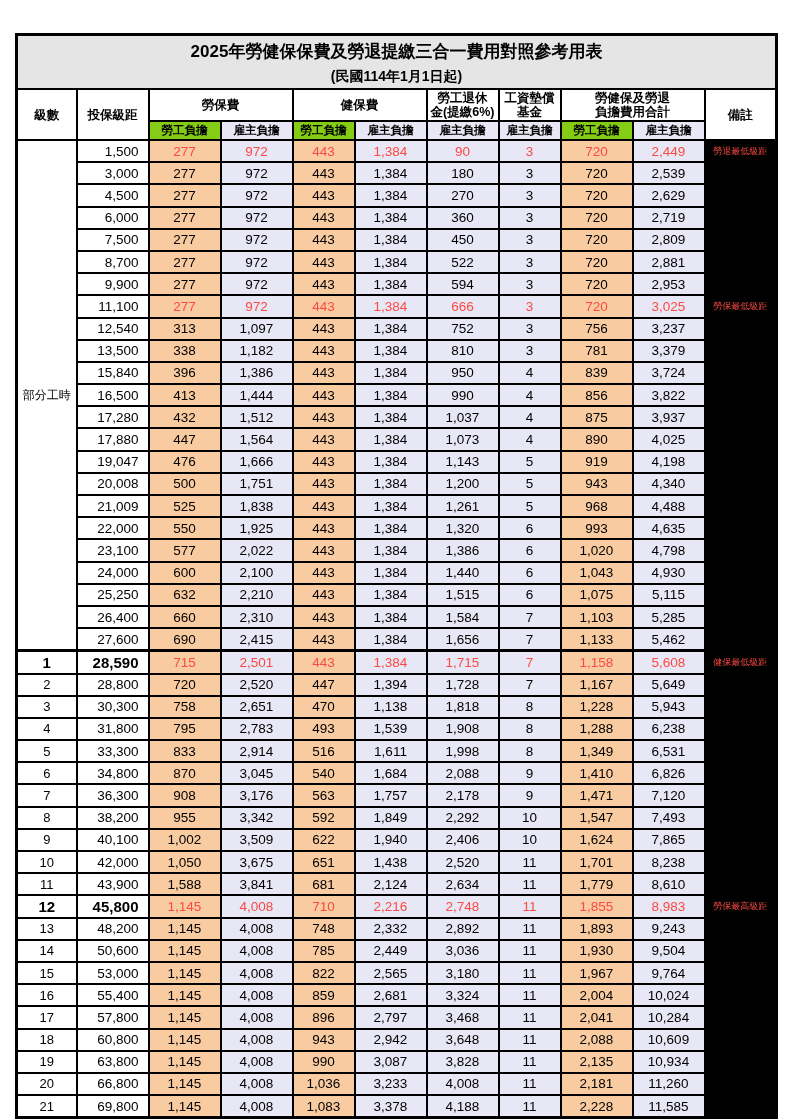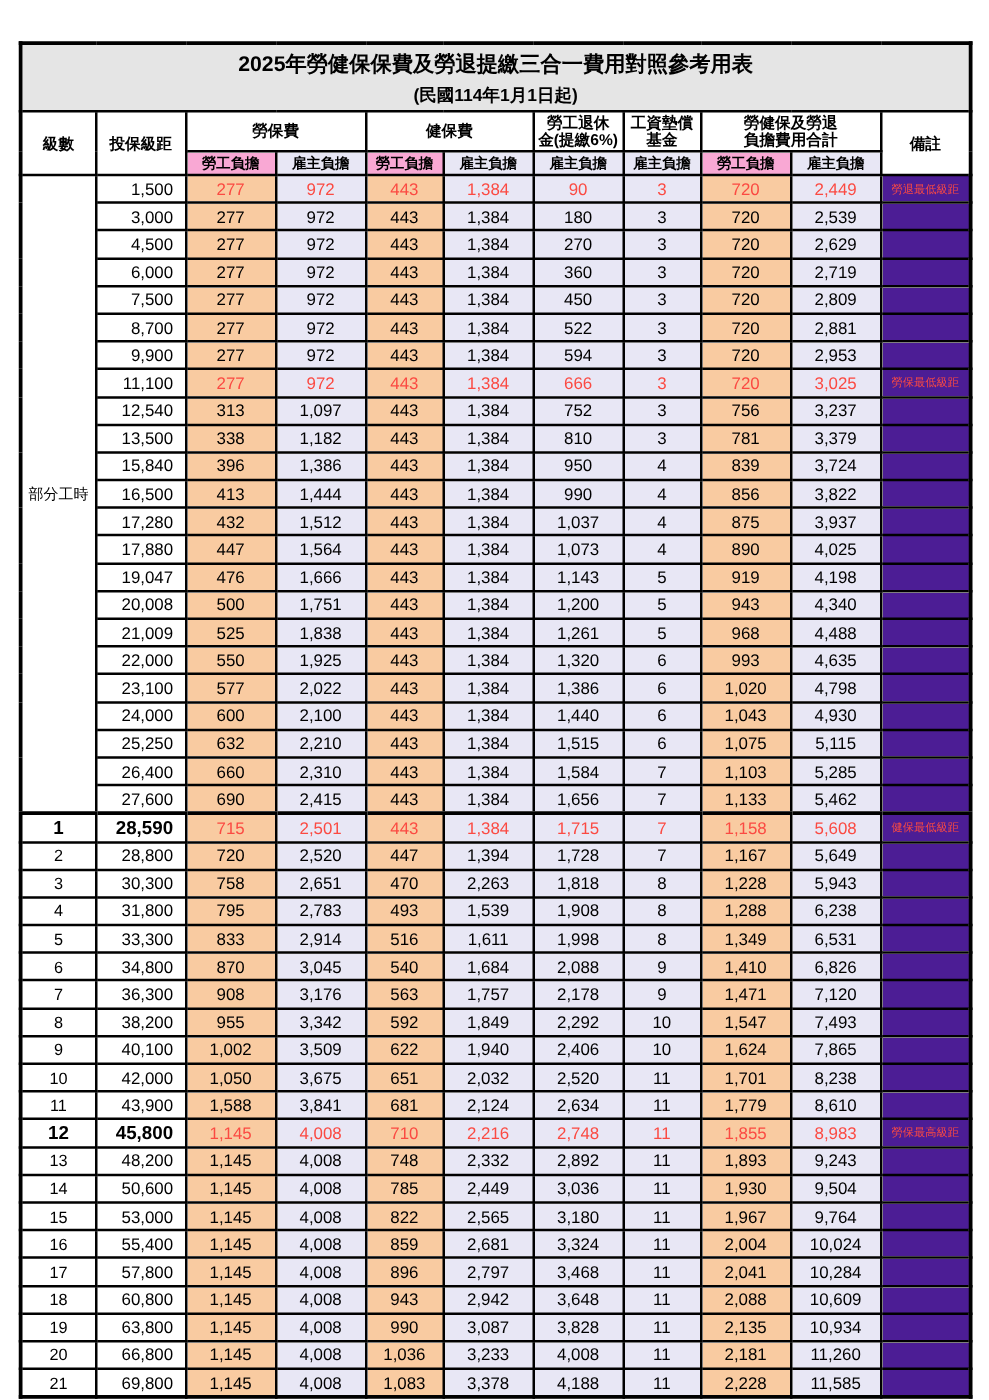--- a/index.html
+++ b/index.html
@@ -4,29 +4,29 @@
 <style>
   html,body { margin:0; padding:0; background:#ffffff; }
   body { width:791px; height:1120px; font-family:"Liberation Sans","DejaVu Sans",sans-serif; color:#000; }
   table { border-collapse:collapse; table-layout:fixed; margin:33px 0 0 15px; border:3px solid #000; }
   th, td { border:2px solid #000; text-align:center; vertical-align:middle; padding:0; overflow:hidden; white-space:nowrap; }
   .title-cell { height:52px; background:#e5e5e5; }
   .title { font-size:17px; font-weight:bold; line-height:27px; }
   .subtitle { font-size:14px; font-weight:bold; line-height:22px; }
   .hA th { height:30px; font-size:12.5px; font-weight:bold; background:#fff; line-height:14px; }
   .hB th { height:17px; font-size:11.5px; font-weight:bold; }
-  .emp-h { background:#f9a8d4; }
+  .emp-h { background:#84cc16; }
   .er-h  { background:#E8E7F5; }
   td { height:20.2px; font-size:13.5px; }
   .part-time { font-size:12px; background:#fff; padding:0 1px;margin-left:20px; }
   .level { font-size:13px; background:#fff; }
   .bracket { text-align:right; padding-right:9px; background:#fff;margin-top:20px; }
   .emp { background:#F9CBA1; }
   .er  { background:#E8E7F5; }
-  .note { font-size:9px; color:#FB4A42; background:#4c1d95; letter-spacing:0; }
+  .note { font-size:9px; color:#FB4A42; background:#000000; letter-spacing:0; }
   tr.hl td.val { color:#FB4A42; }
   tr.bold-row td.level, tr.bold-row td.bracket { font-weight:bold; font-size:15px; }
   tr.thick-top td { border-top-width:3px; }
 </style>
 </head>
 <body>
 
 <table>
   <colgroup>
     <col style="width:60px">
@@ -381,21 +381,21 @@
         <td class="val emp">1,167</td>
         <td class="val er">5,649</td>
         <td class="note"></td>
       </tr>
       <tr>
         <td class="level">3</td>
         <td class="bracket">30,300</td>
         <td class="val emp">758</td>
         <td class="val er">2,651</td>
         <td class="val emp">470</td>
-        <td class="val er">2,263</td>
+        <td class="val er">1,138</td>
         <td class="val er">1,818</td>
         <td class="val er">8</td>
         <td class="val emp">1,228</td>
         <td class="val er">5,943</td>
         <td class="note"></td>
       </tr>
       <tr>
         <td class="level">4</td>
         <td class="bracket">31,800</td>
         <td class="val emp">795</td>
@@ -472,21 +472,21 @@
         <td class="val emp">1,624</td>
         <td class="val er">7,865</td>
         <td class="note"></td>
       </tr>
       <tr>
         <td class="level">10</td>
         <td class="bracket">42,000</td>
         <td class="val emp">1,050</td>
         <td class="val er">3,675</td>
         <td class="val emp">651</td>
-        <td class="val er">2,032</td>
+        <td class="val er">1,438</td>
         <td class="val er">2,520</td>
         <td class="val er">11</td>
         <td class="val emp">1,701</td>
         <td class="val er">8,238</td>
         <td class="note"></td>
       </tr>
       <tr>
         <td class="level">11</td>
         <td class="bracket">43,900</td>
         <td class="val emp">1,588</td>

